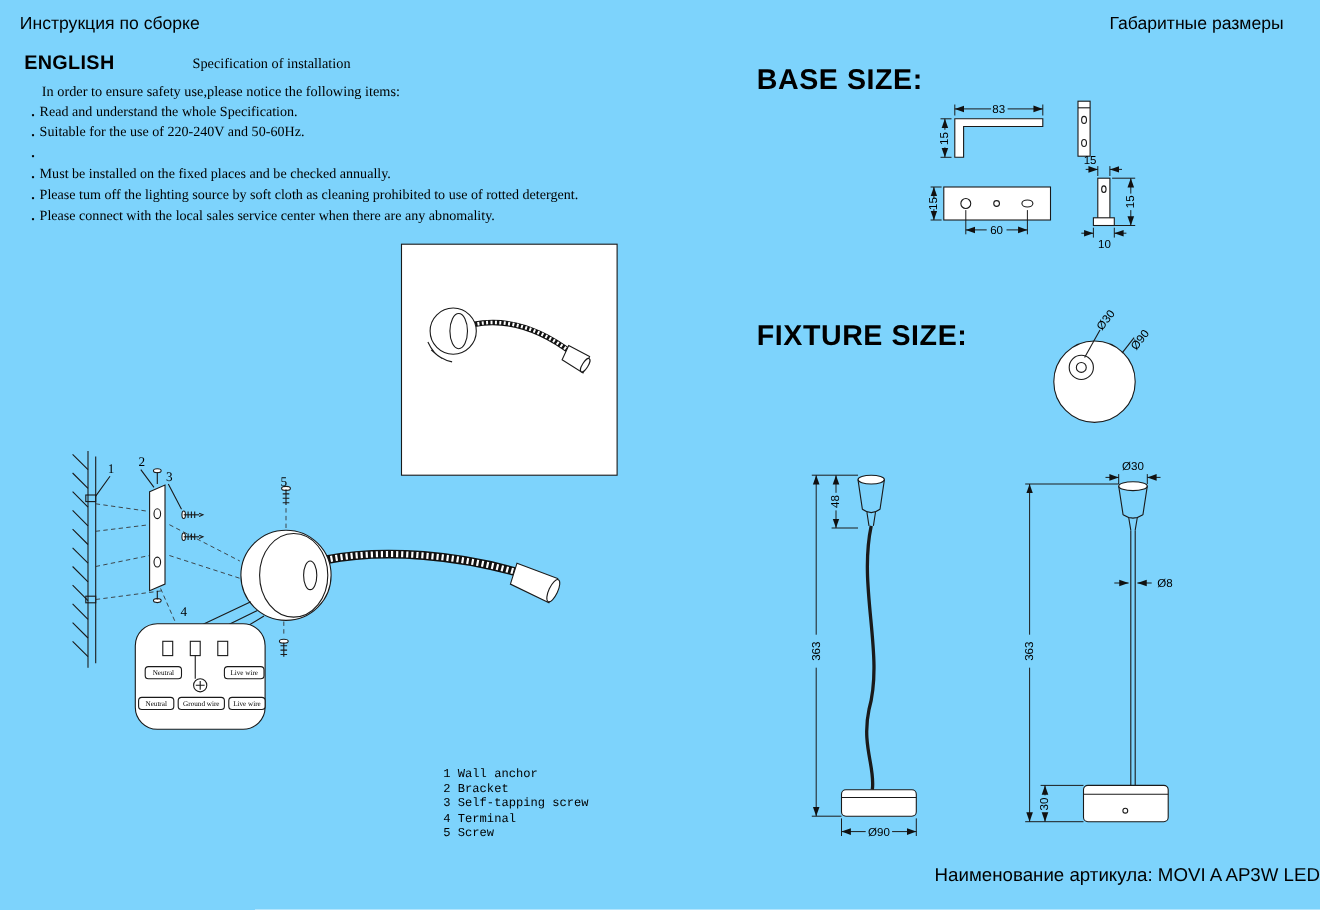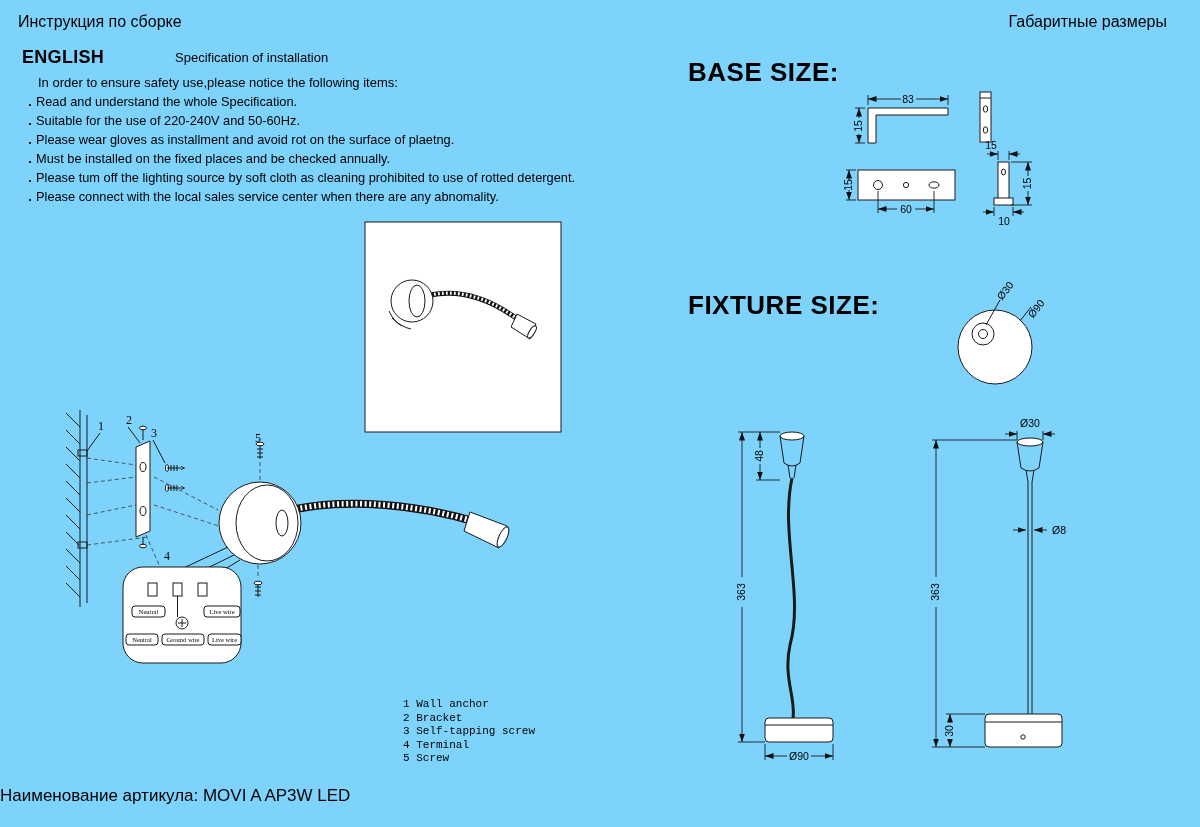--- a/index.html
+++ b/index.html
@@ -1,28 +1,28 @@
 <!DOCTYPE html>
 <html><head>
 <meta charset="utf-8">
 <style>
   html,body{margin:0;padding:0;background:#fff}
   .page{position:relative;width:1200px;height:827px;background:#7dd3fc;color:#000;overflow:hidden;font-family:"Liberation Sans",sans-serif}
   .abs{position:absolute}
   .title-ru{font-size:16px}
   .english{font-weight:700;font-size:18px;letter-spacing:.3px}
-  .serif{font-family:Liberation Sans, sans-serif}
+  .serif{font-family:Liberation Serif, serif}
   .sub{font-size:13px}
   .intro{font-size:13px}
   .items{list-style:none;margin:0;padding:0;font-size:12.8px;width:620px}
   .items li{display:flex;line-height:19px}
   .items .marker{width:12px;text-align:center;font-weight:700}
   .parts{font-family:Liberation Mono, monospace;font-size:11px;line-height:13.5px}
   .section-label{font-weight:700;font-size:26px;letter-spacing:.5px}
-  .footer{width:100%;text-align:left;font-size:17px}
+  .footer{width:100%;text-align:right;font-size:17px}
   svg{position:absolute;overflow:visible}
   .s{stroke:#1a1a1a;stroke-width:1;fill:none}
   .sw{stroke:#1a1a1a;stroke-width:1;fill:#fff}
   .ext,.dim{stroke:#1a1a1a;stroke-width:.9;fill:none}
   .dash path{stroke:#333;stroke-width:.8;fill:none;stroke-dasharray:4 3}
   .neck{stroke:#111;stroke-width:8;fill:none;stroke-linecap:round}
   .neckd{stroke:#fff;stroke-width:5.5;fill:none;stroke-dasharray:2 2.6}
   .neck2{stroke:#111;stroke-width:5;fill:none;stroke-linecap:round}
   .neck2d{stroke:#fff;stroke-width:3.2;fill:none;stroke-dasharray:1.8 2.2}
   text{fill:#000;stroke:none}
@@ -46,21 +46,20 @@
     <li>
         <span class="marker">.</span>
         <span>Read and understand the whole Specification.</span>
       </li>
     <li>
         <span class="marker">.</span>
         <span>Suitable for the use of 220-240V and 50-60Hz.</span>
       </li>
     <li>
         <span class="marker">.</span>
-        <span>Please wear gloves as installment and avoid rot on the surface of plaetng.</span>
       </li>
     <li>
         <span class="marker">.</span>
         <span>Must be installed on the fixed places and be checked annually.</span>
       </li>
     <li>
         <span class="marker">.</span>
         <span>Please tum off the lighting source by soft cloth as cleaning prohibited to use of rotted detergent.</span>
       </li>
     <li>

